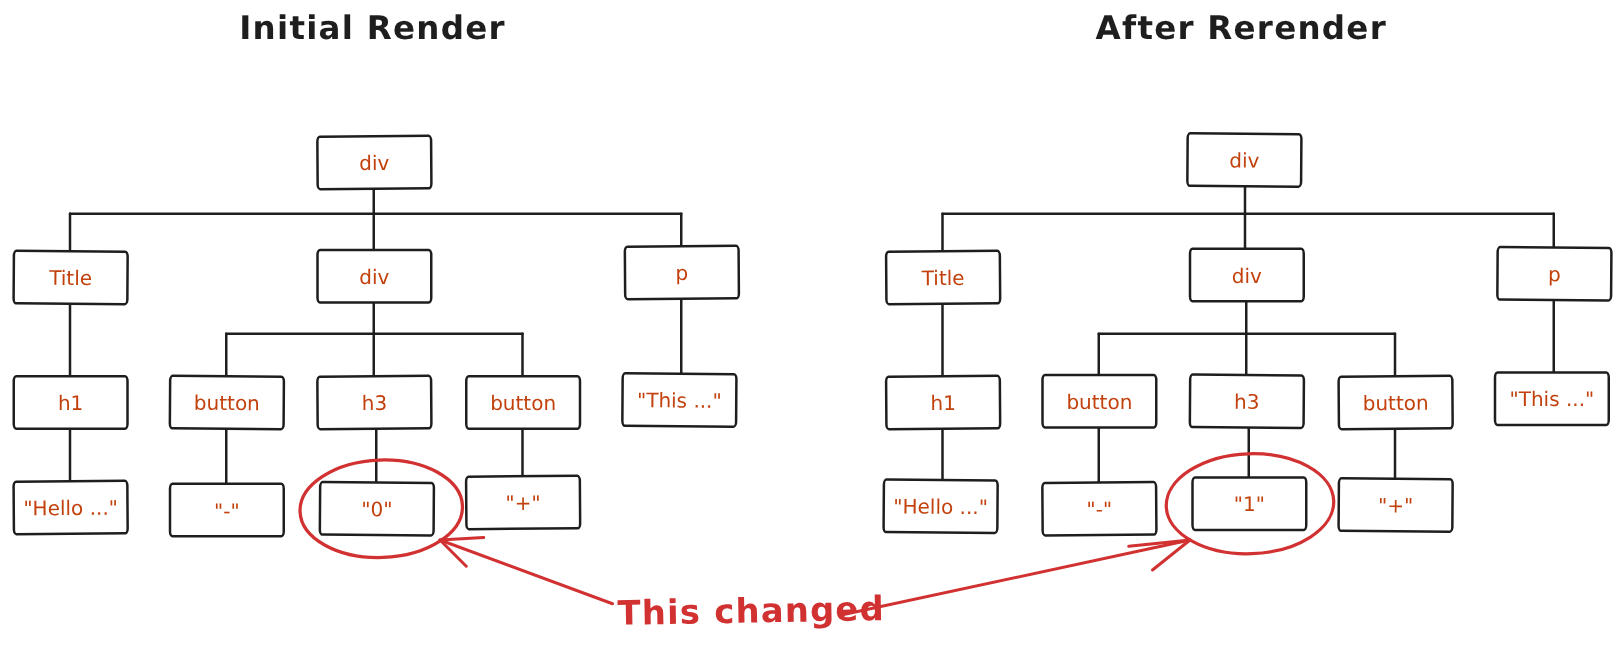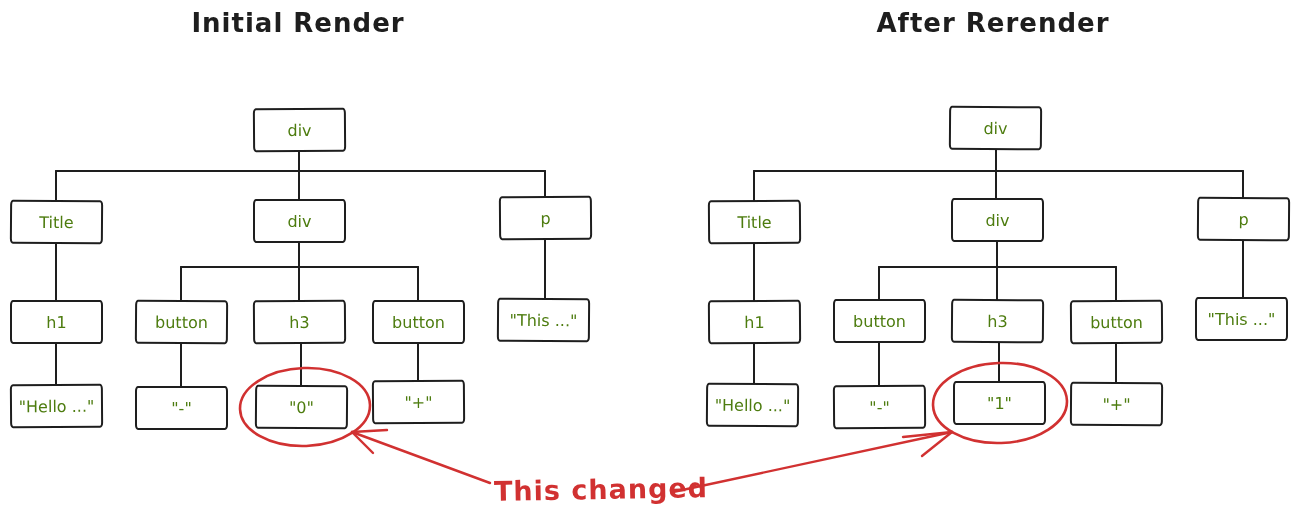--- a/index.html
+++ b/index.html
@@ -32,21 +32,21 @@
     height: 44px;
     box-sizing: border-box;
     border: 2.5px solid #1e1e1e;
     border-radius: 3px / 5px;
     background: #ffffff;
     display: flex;
     align-items: center;
     justify-content: center;
     font-size: 16px;
     white-space: nowrap;
-    color: #4d7c0f;
+    color: #c2410c;
   }
   .node.tilt-a { transform: rotate(-0.4deg); }
   .node.tilt-b { transform: rotate(0.4deg); }
   .annotation-label {
     position: absolute;
     font-size: 27px;
     font-weight: 700;
     letter-spacing: 1px;
     white-space: nowrap;
     color: #d13131;

